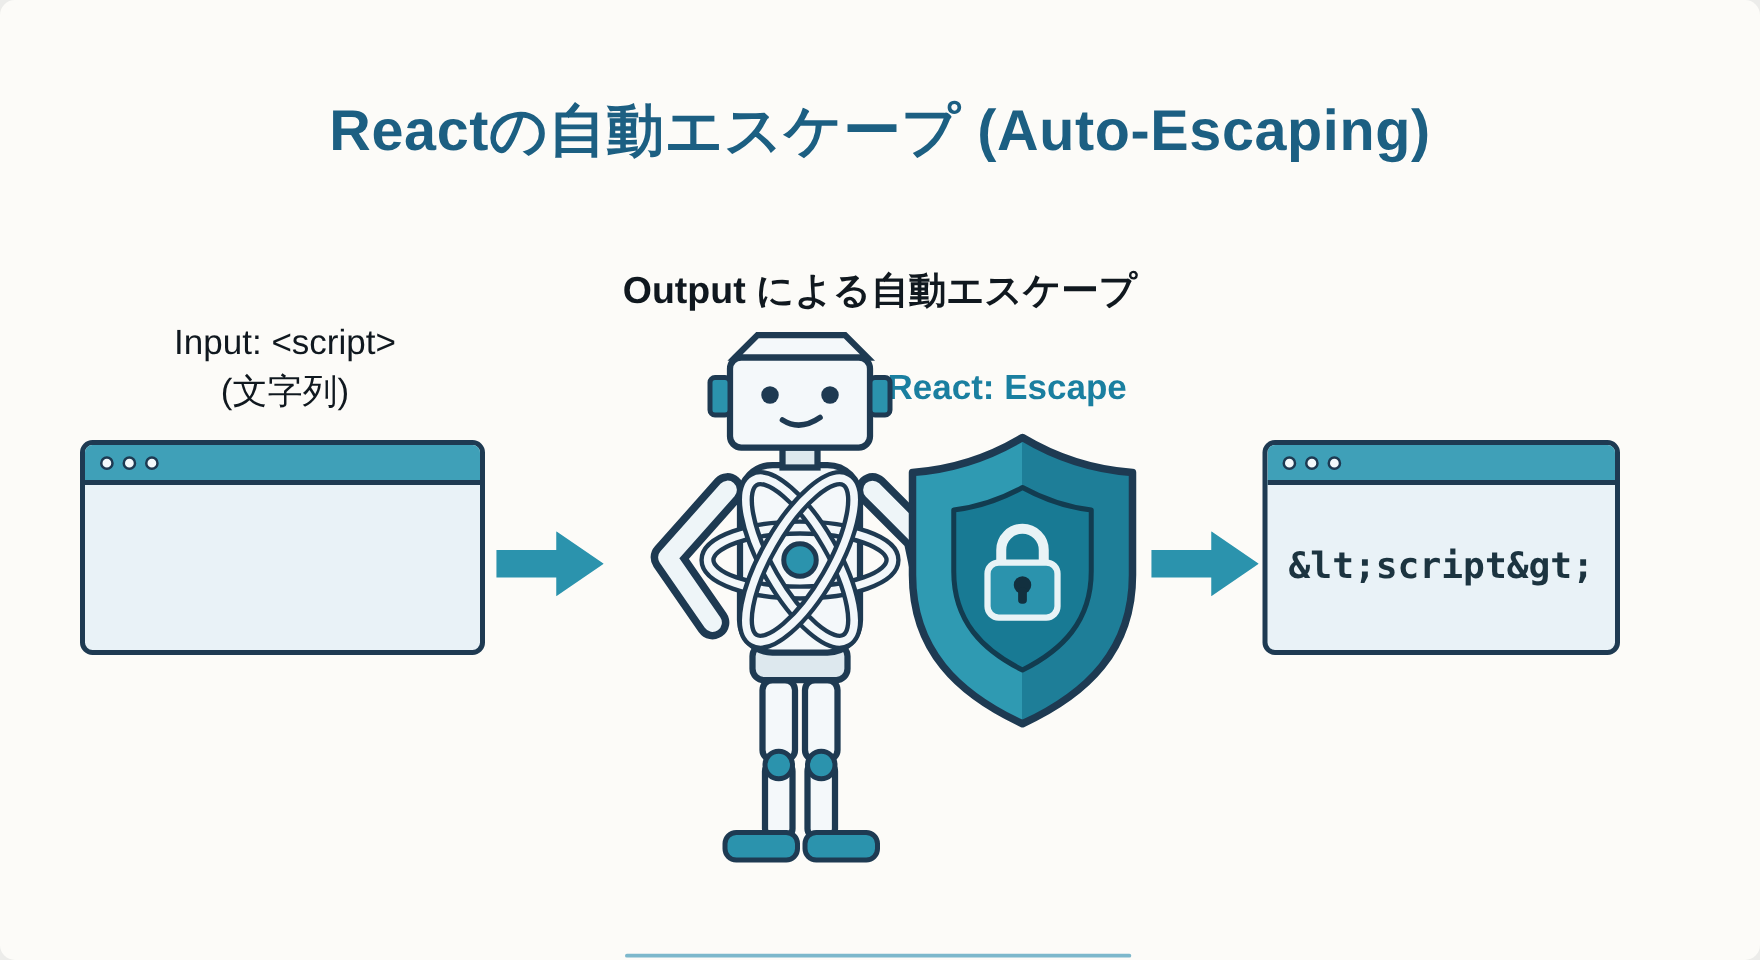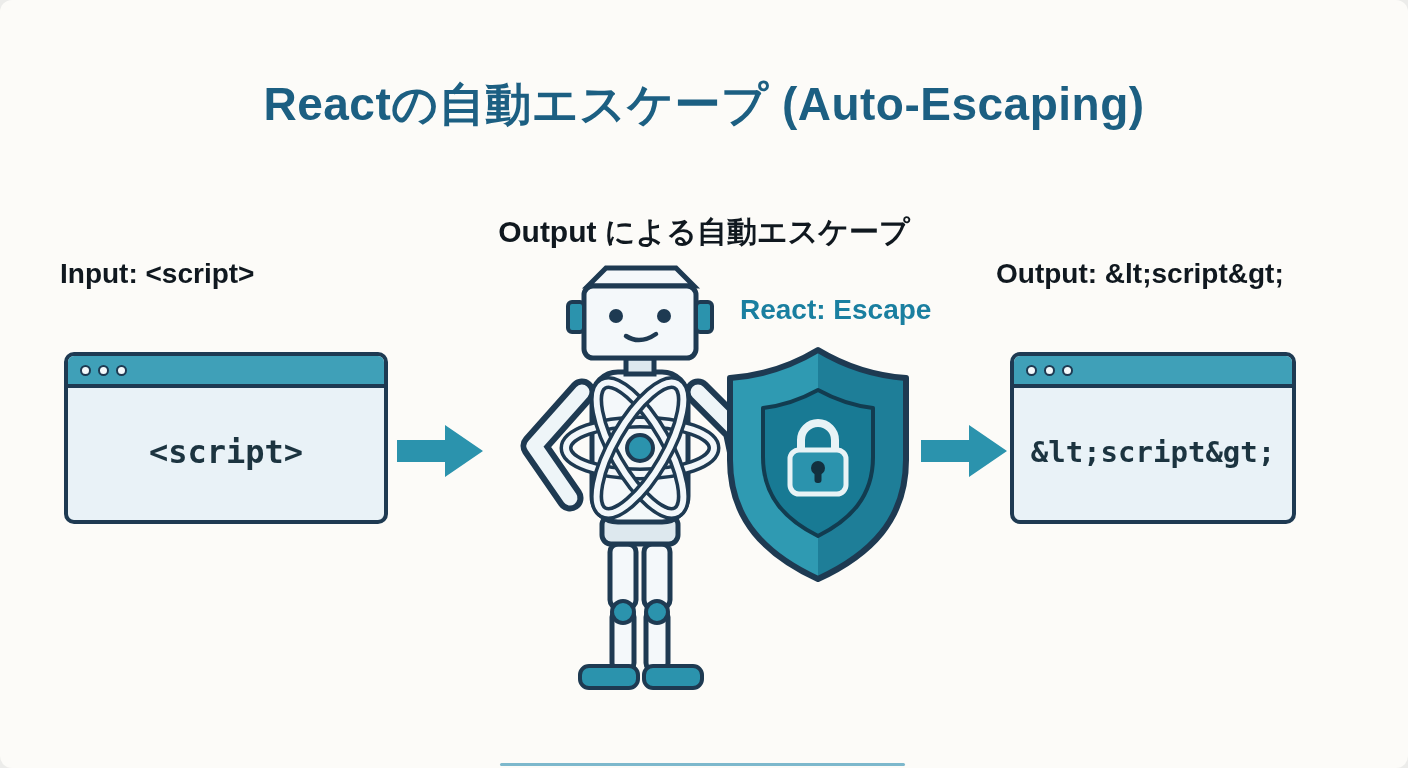--- a/index.html
+++ b/index.html
@@ -25,29 +25,29 @@
     letter-spacing:0.5px;
   }
   .center-heading {
     position:absolute; top:212px; left:0; width:100%;
     text-align:center;
     font-size:30px; font-weight:800;
     color:#10181f;
   }
   .side-label {
     position:absolute; top:254px;
-    text-align:left;
-    font-size:28px; font-weight:700;
+    text-align:center;
+    font-size:28px; font-weight:400;
     color:#10181f;
     line-height:1.4;
   }
   .input-label  { left:60px;  width:336px; }
   .output-label { left:996px; width:372px; }
   .escape-label {
-    position:absolute; left:740px; top:294px;
+    position:absolute; left:710px; top:294px;
     font-size:28px; font-weight:800;
     color:#1a7fa0;
   }
   .browser-window {
     position:absolute; top:352px; height:172px;
     background:#e9f2f7;
     border:4px solid #1e3a52;
     border-radius:10px;
     overflow:hidden;
   }
@@ -99,36 +99,33 @@
 <body>
 
 <div class="canvas">
 
   <h1 class="title">Reactの自動エスケープ (Auto-Escaping)</h1>
 
   <div class="center-heading">Output による自動エスケープ</div>
 
   <div class="side-label input-label">
     <div>Input: &lt;script&gt;</div>
+    <div>(文字列)</div>
   </div>
 
   <div class="side-label output-label">
-    <div>Output: &amp;lt;script&amp;gt;</div>
   </div>
 
   <div class="escape-label">React: Escape</div>
 
   <div class="browser-window input-window">
     <div class="window-titlebar">
       <span class="dot"></span>
       <span class="dot"></span>
       <span class="dot"></span>
-    </div>
-    <div class="window-body">
-      <span class="code">&lt;script&gt;</span>
     </div>
   </div>
 
   <div class="browser-window output-window">
     <div class="window-titlebar">
       <span class="dot"></span>
       <span class="dot"></span>
       <span class="dot"></span>
     </div>
     <div class="window-body">

